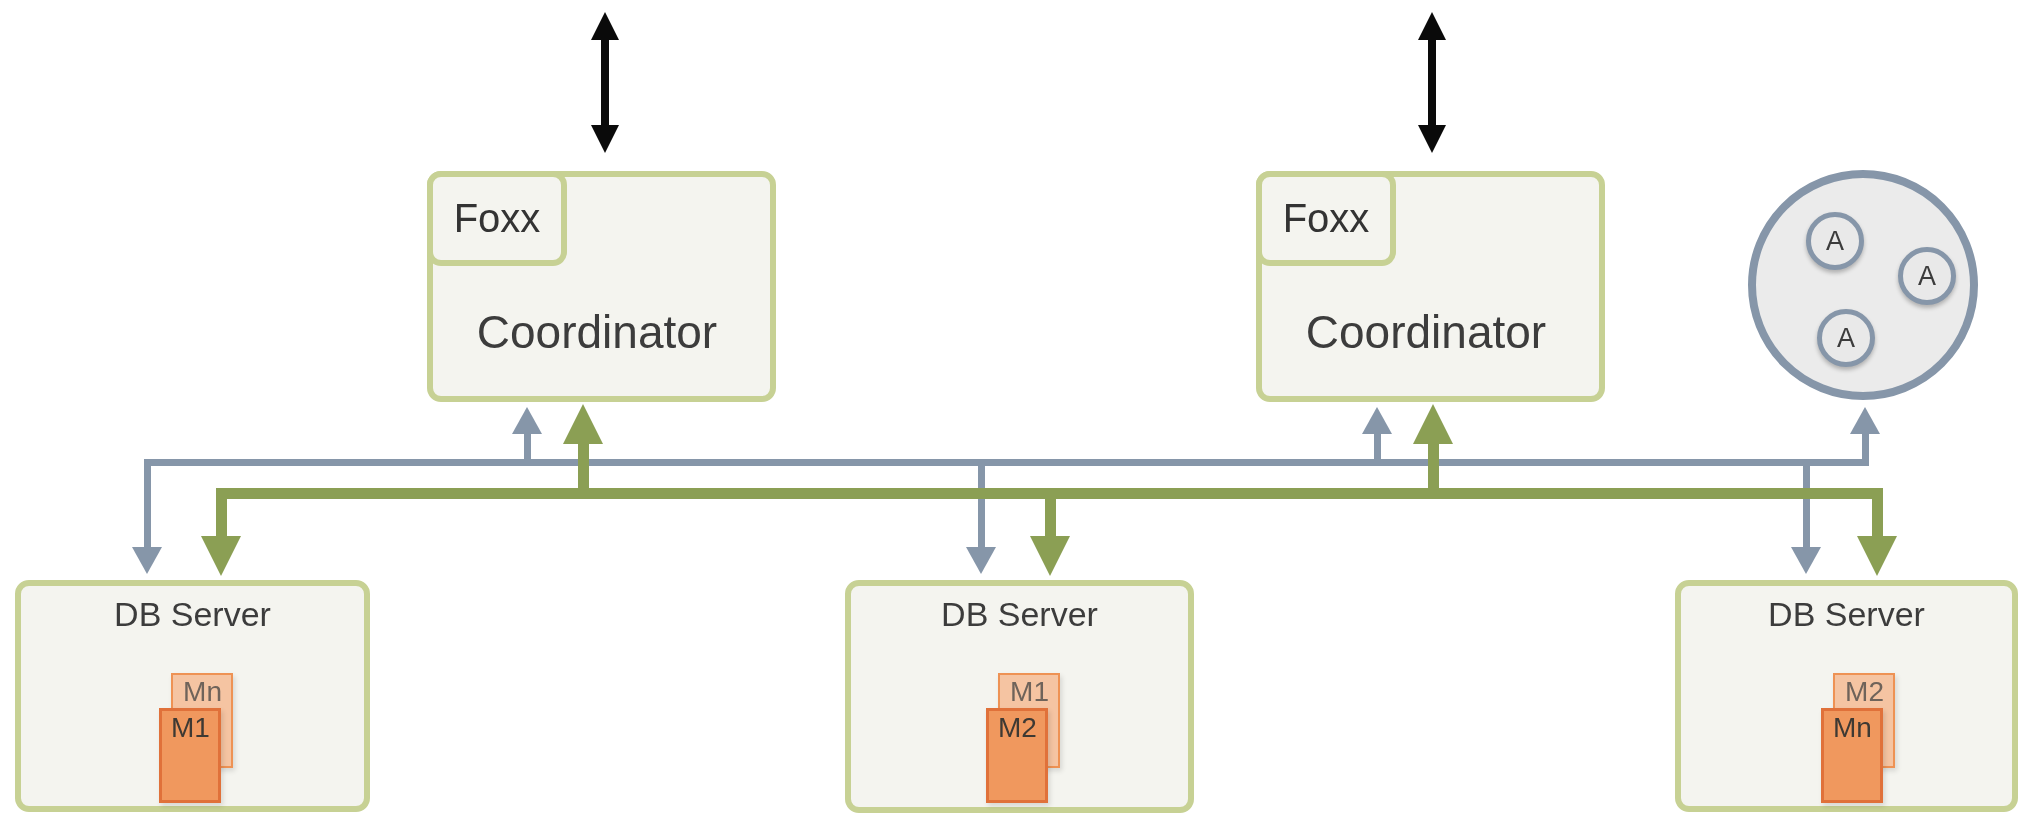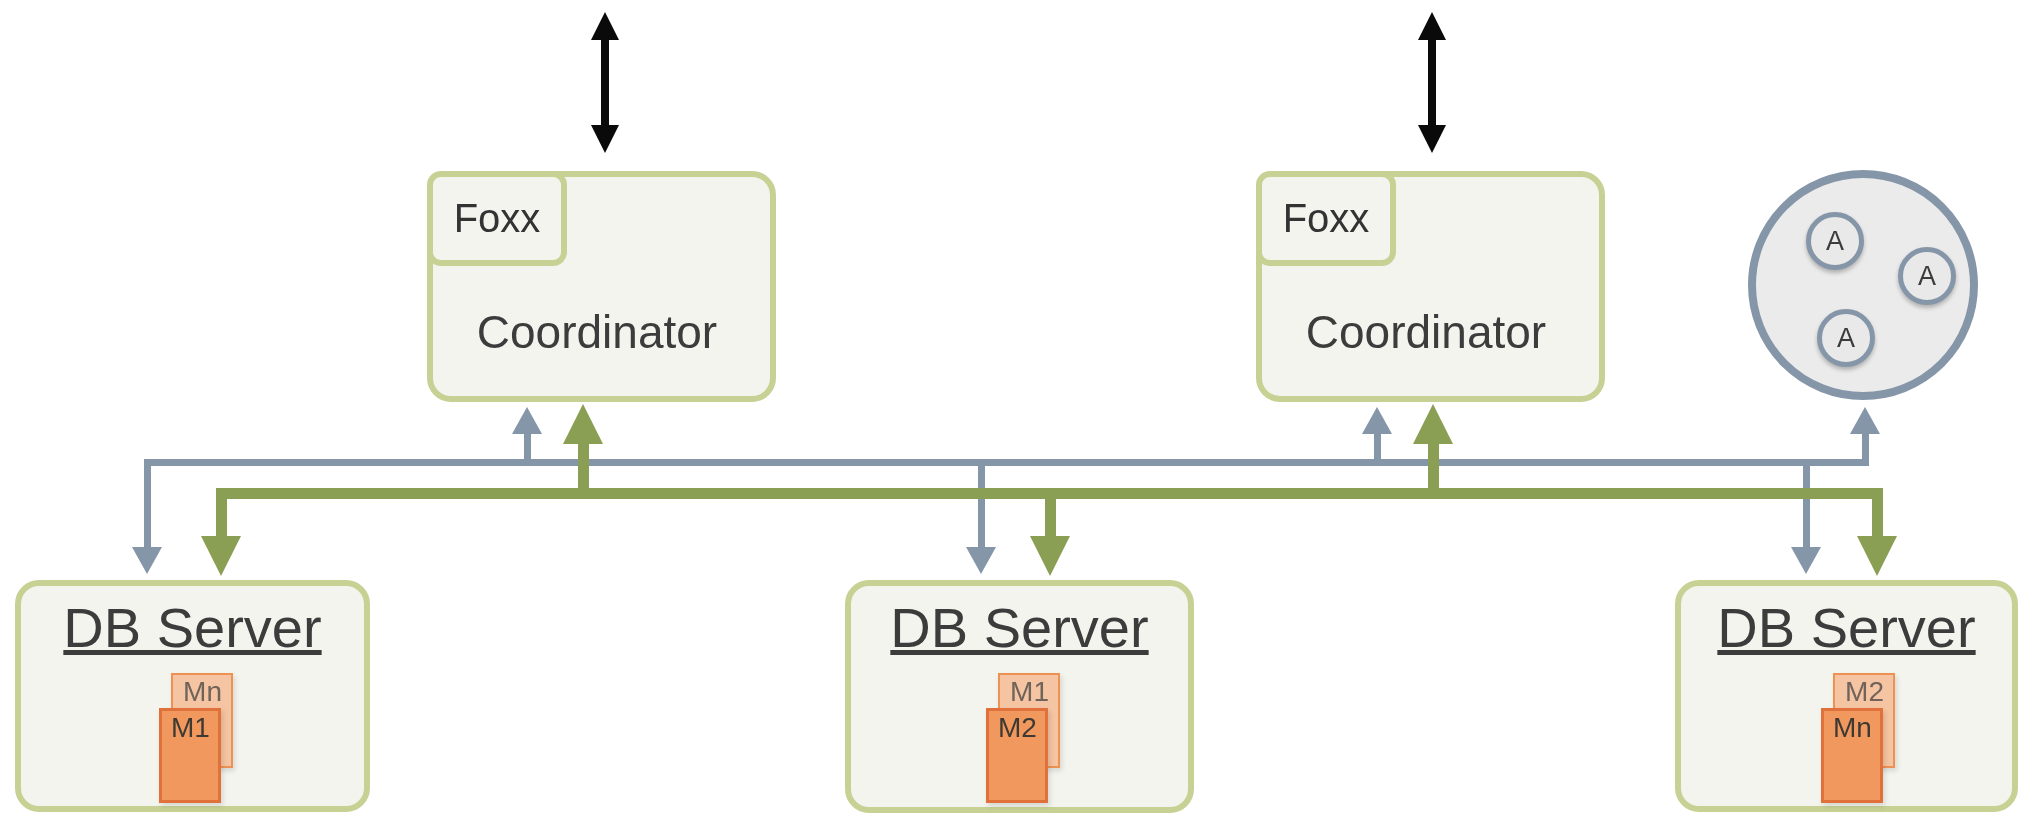--- a/index.html
+++ b/index.html
@@ -3,30 +3,30 @@
 <meta charset="utf-8">
 <style>
   html,body{margin:0;padding:0;background:#ffffff;}
   .canvas{
     position:relative;width:2036px;height:830px;background:#ffffff;overflow:hidden;
     font-family:"Liberation Sans","DejaVu Sans",sans-serif;color:#3c3c3c;
   }
   
   .node-box{
     position:absolute;box-sizing:border-box;background:var(--box-fill,#f4f4ef);
-    border:6px solid var(--box-border,#c7d194);border-radius:24px;
+    border:6px solid var(--box-border,#c7d194);border-radius:14px;
   }
   .foxx-box{
     position:absolute;left:-6px;top:-6px;width:140px;height:95px;box-sizing:border-box;
     background:var(--box-fill,#f4f4ef);border:6px solid var(--box-border,#c7d194);border-radius:14px;
     display:flex;align-items:center;justify-content:center;
     font-size:40px;color:#333;
   }
   .coord-label{position:absolute;left:0;right:16px;top:128px;text-align:center;font-size:46px;padding-left:7px;}
-  .db-label{position:absolute;left:0;right:0;top:9px;text-align:center;font-size:56px;text-decoration:underline;}
+  .db-label{position:absolute;left:0;right:0;top:9px;text-align:center;font-size:34px;}
   
   .card{position:absolute;box-sizing:border-box;width:62px;height:95px;font-size:28px;
         box-shadow:2px 3px 5px rgba(0,0,0,0.12);}
   .card-back{background:var(--card-back-fill,#f5c4a2);border:2px solid var(--card-back-border,#ee9254);
              color:#6f635a;text-align:right;padding:1px 9px 0 0;}
   .card-front{background:var(--card-front-fill,#f0985e);border:3px solid var(--card-front-border,#e0713a);
               color:#3e3933;text-align:left;padding:1px 0 0 9px;}
   
   .agency-label{position:absolute;left:1748px;top:112px;width:230px;text-align:center;font-size:42px;}
   .agency-circle{

